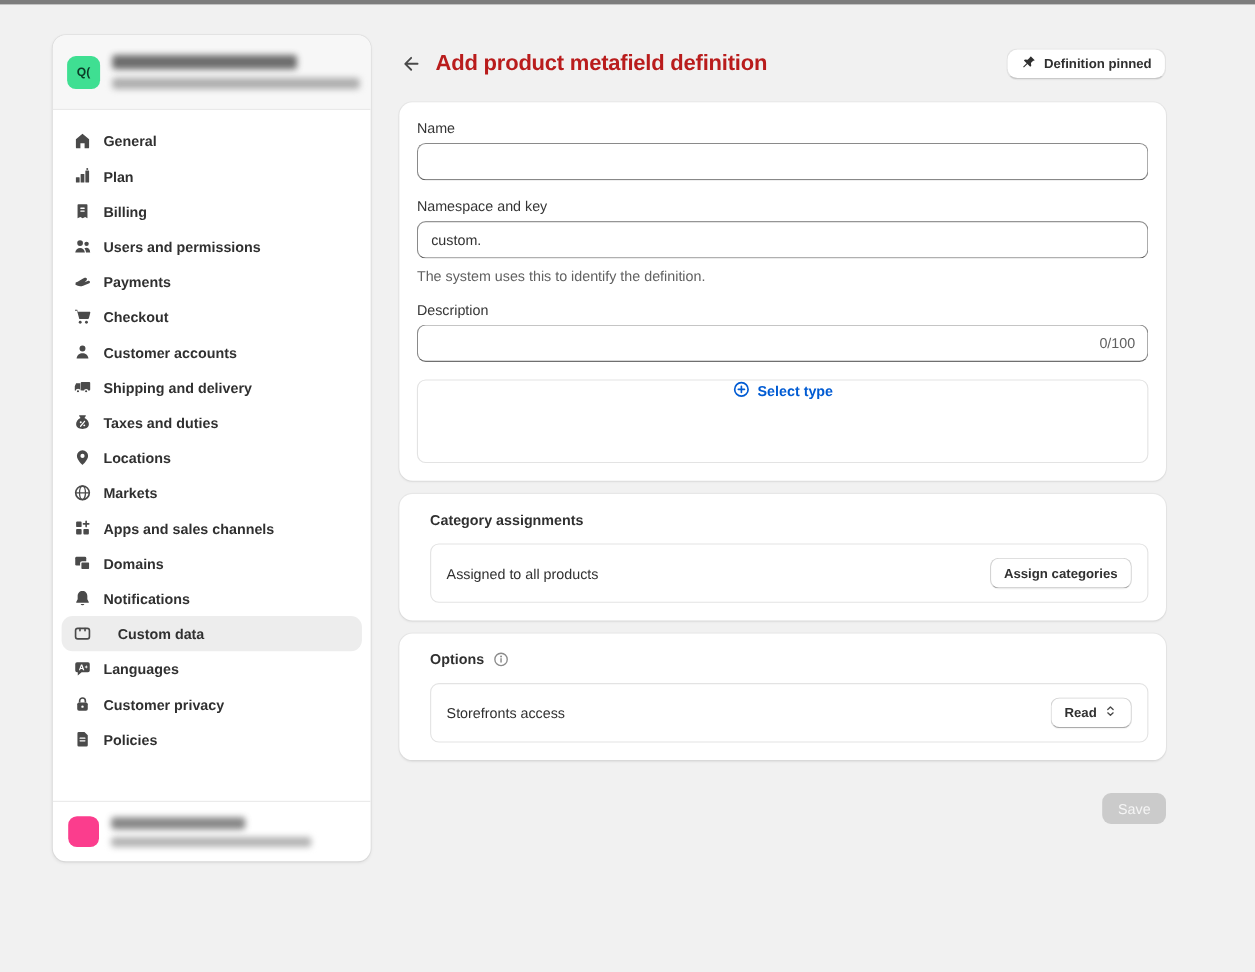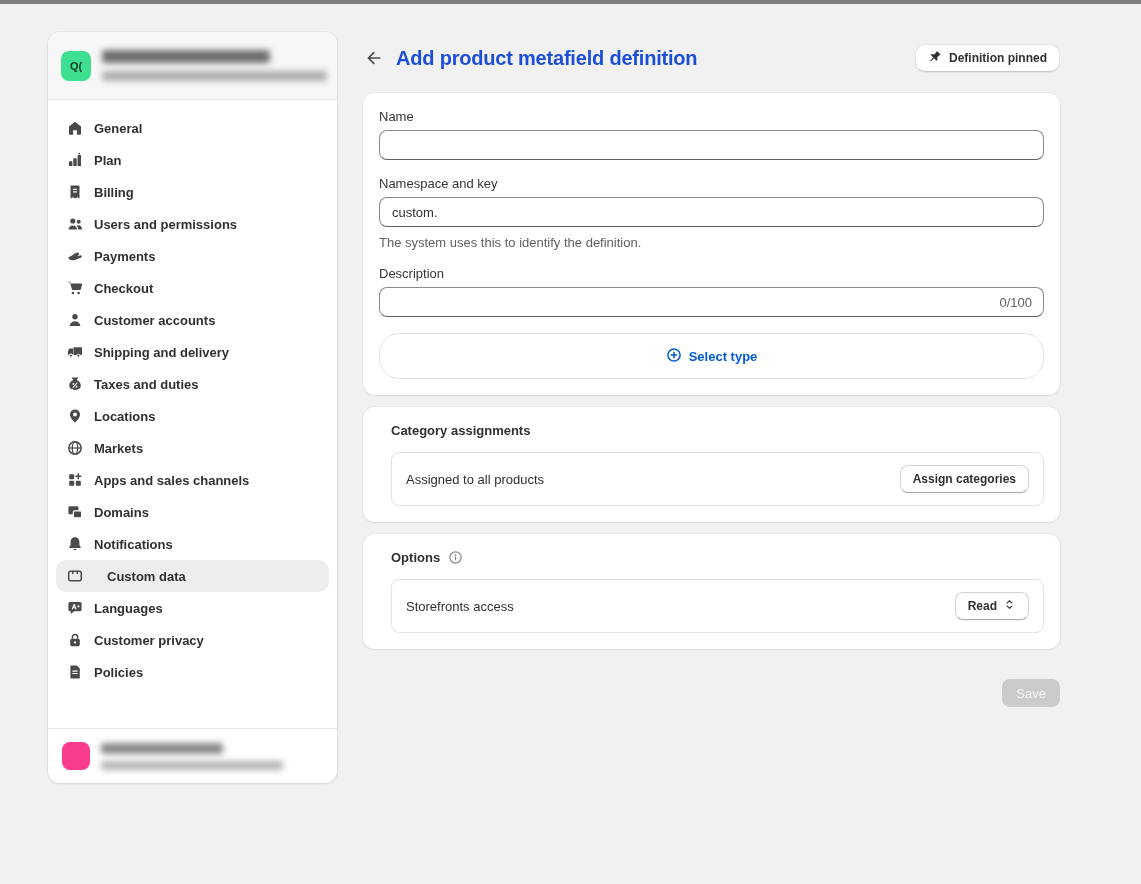--- a/index.html
+++ b/index.html
@@ -47,50 +47,50 @@
   }
   .user-avatar { width:28px; height:28px; border-radius:8px; background:#fb3d8d; flex:0 0 28px; }
   .user-meta { display:flex; flex-direction:column; gap:7px; }
   .redact.user-name  { width:122px; height:11px; background:#5f5f5f; opacity:.75; }
   .redact.user-email { width:182px; height:9px;  background:#b3b3b3; }
 
   
   .main { position:absolute; left:363px; top:43px; width:697px; }
   .main-header { display:flex; align-items:center; height:30px; }
   .back-btn { width:22px; height:22px; display:flex; align-items:center; justify-content:center; cursor:pointer; color:#4a4a4a; }
-  .page-title { font-size:20px; font-weight:700; margin-left:11px; color:#1d4ed8; letter-spacing:-.2px; }
+  .page-title { font-size:20px; font-weight:700; margin-left:11px; color:#b91c1c; letter-spacing:-.2px; }
   .pinned-btn {
     margin-left:auto; display:flex; align-items:center; gap:7px;
     background:#fff; border:1px solid #e3e3e3; border-bottom-color:#c9c9c9;
     border-radius:10px; height:28px; padding:12px 12px;
     font-size:12px; font-weight:600; color:#303030; cursor:pointer;
     box-shadow:0 1px 0 rgba(0,0,0,.05);
   }
   .card {
     background:#fff; border-radius:12px; padding:16px;
     box-shadow:0 1px 2px rgba(0,0,0,.07), 0 0 0 1px rgba(0,0,0,.035);
   }
   .card-1 { margin-top:20px; }
   .card-2, .card-3 { margin-top:12px;padding-left:28px; }
   .field-group { margin-bottom:16px; }
   .field-label { font-size:13px; color:#353535; margin-bottom:6px; }
   .text-input-wrap { position:relative; }
   .text-input {
     width:100%; height:30px; border:1px solid #8a8a8a; border-bottom-color:#616161;
-    border-radius:8px; padding:4px 12px; font-size:13px; color:#303030;
+    border-radius:8px; padding:16px 12px; font-size:13px; color:#303030;
     font-family:"Liberation Sans", sans-serif; background:#fff; outline:none;
   }
   .char-counter {
     position:absolute; right:12px; top:50%; transform:translateY(-50%);
     font-size:13px; color:#616161; pointer-events:none;
   }
   .help-text { font-size:13px; color:#616161; margin-top:8px; }
   .select-type-box {
-    border:1px solid #e3e3e3; border-radius:20px; height:46px;
-    display:flex; align-items:center; justify-content:center;
+    border:1px solid #e3e3e3; border-radius:8px; height:76px;
+    display:flex; align-items:flex-start; justify-content:center;
   }
   .select-type-btn {
     display:flex; align-items:center; gap:7px; cursor:pointer;
     color:var(--accent, #005bd3); font-size:13px; font-weight:700;
     background:none; border:none; font-family:"Liberation Sans", sans-serif;
   }
   .section-heading { font-size:13px; font-weight:700; color:#303030; display:flex; align-items:center; gap:8px; }
   .inner-row {
     margin-top:14px; border:1px solid #e3e3e3; border-radius:8px;
     display:flex; align-items:center; padding:12px 14px; gap:12px;justify-content:flex-end;

